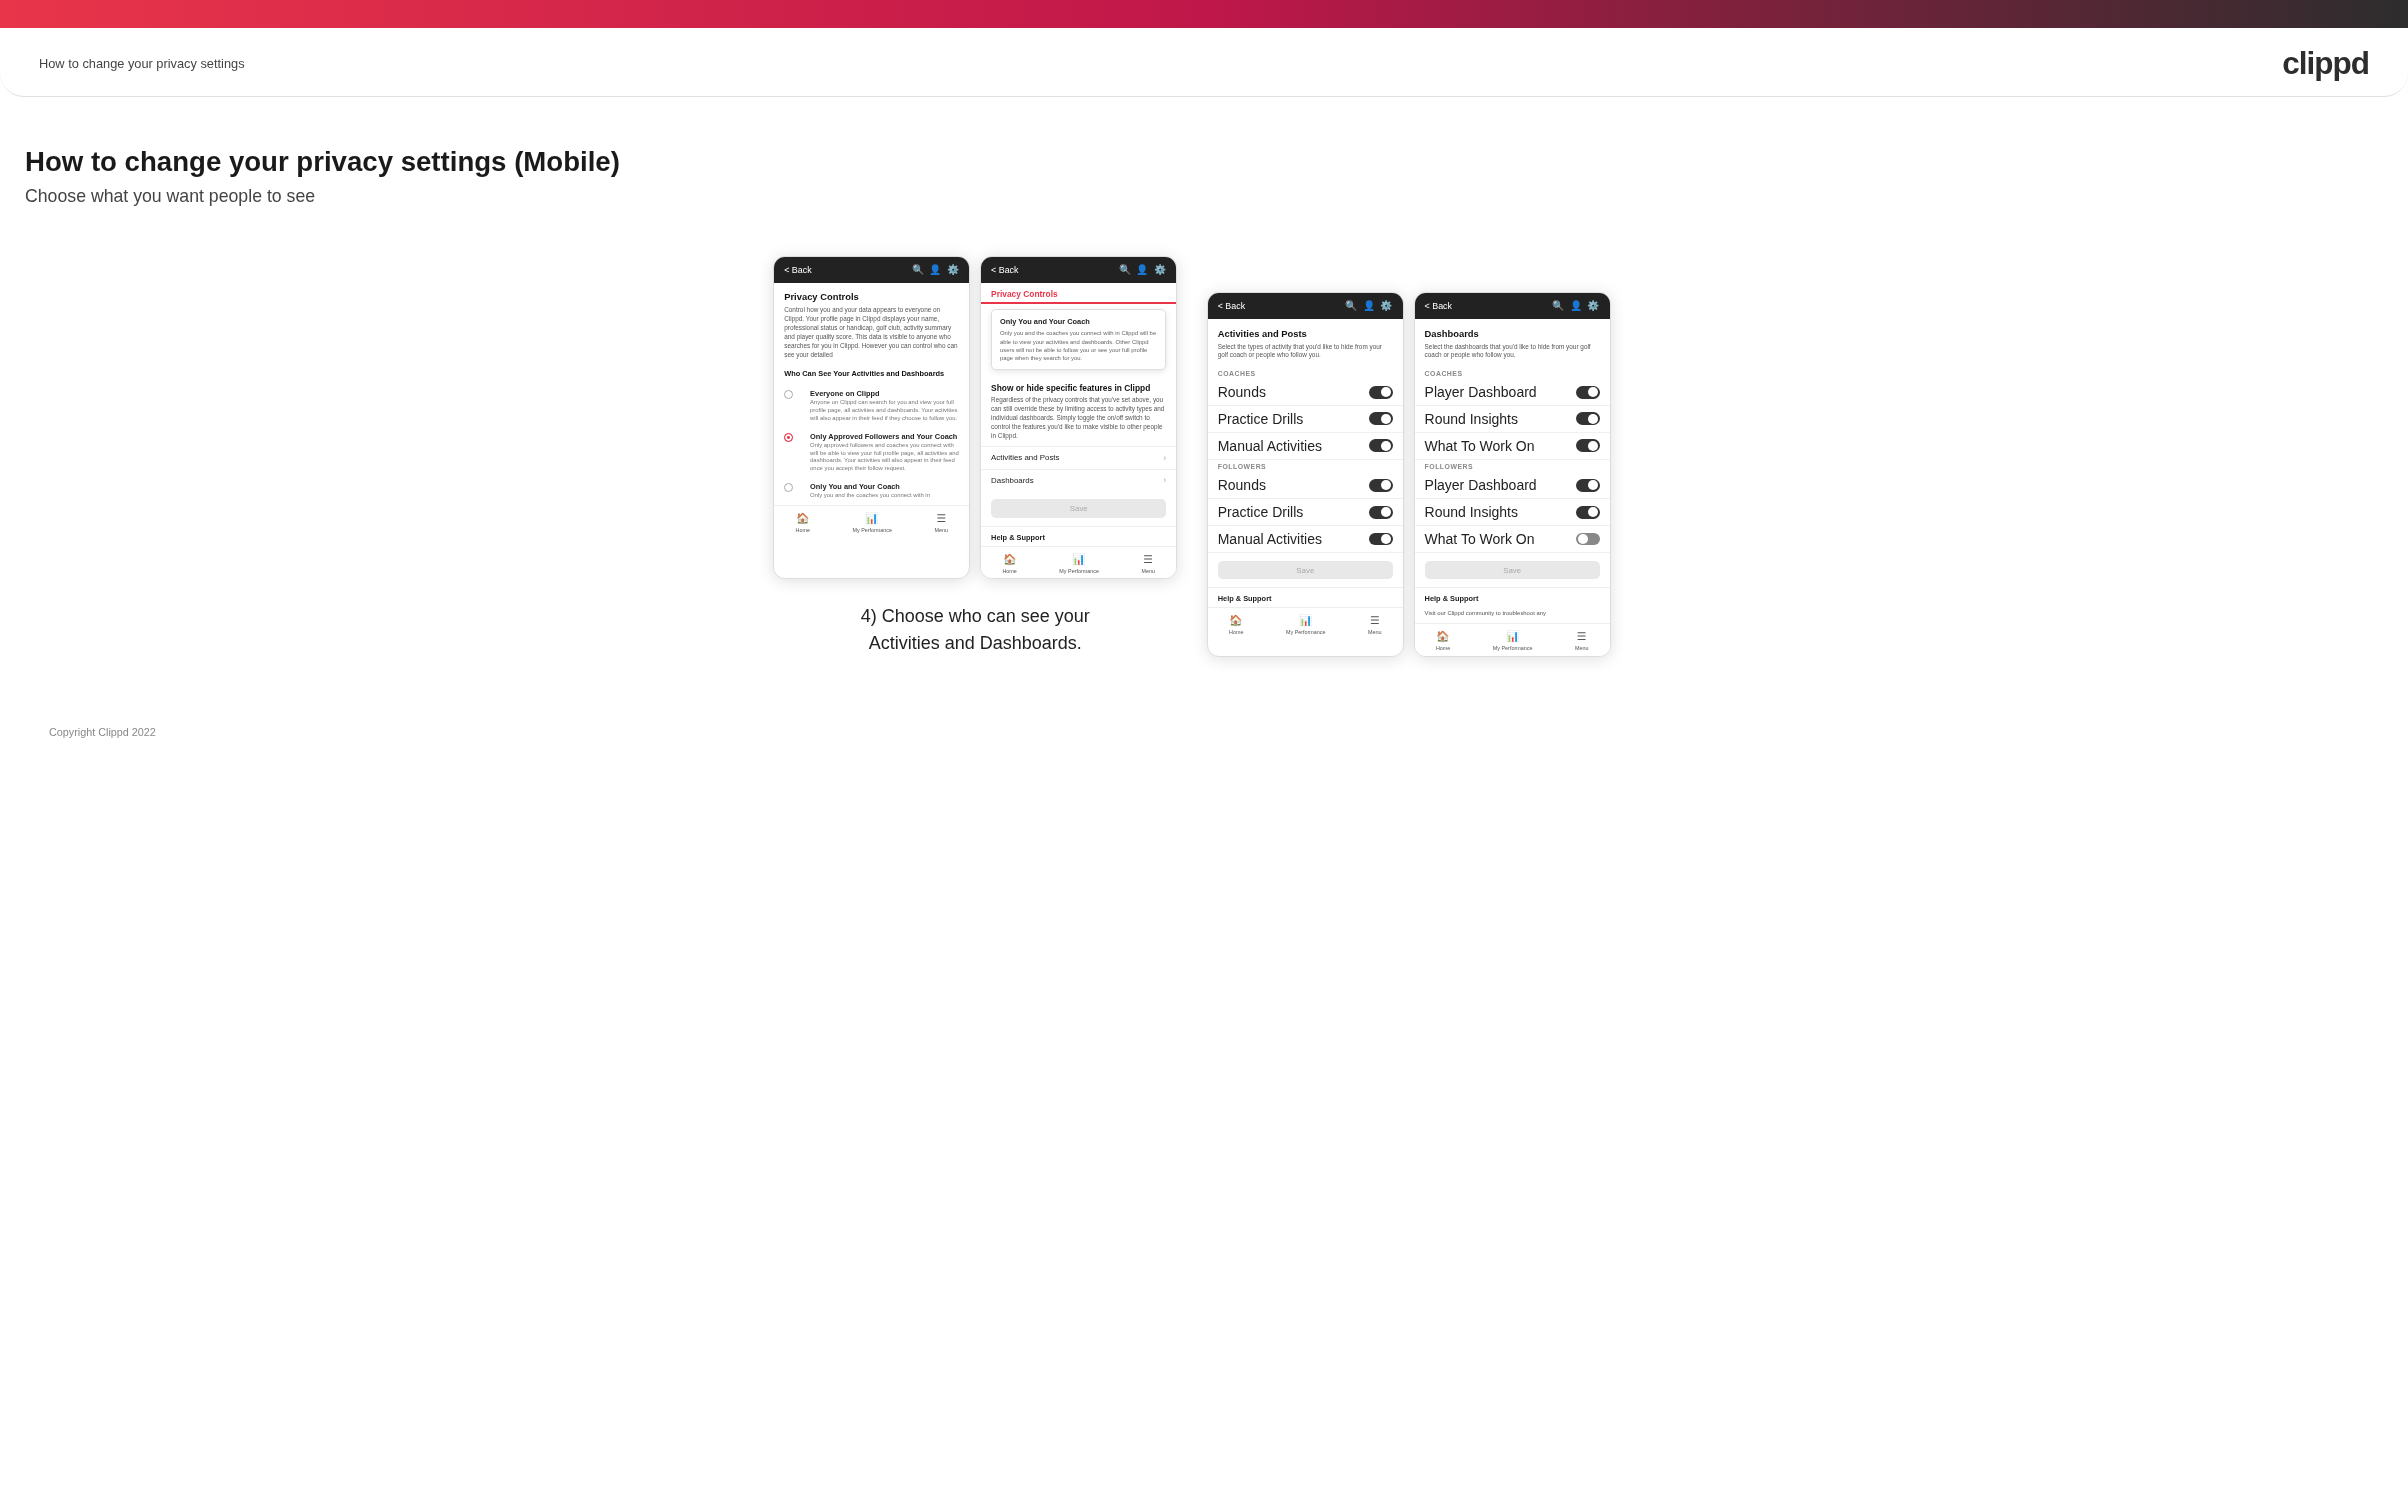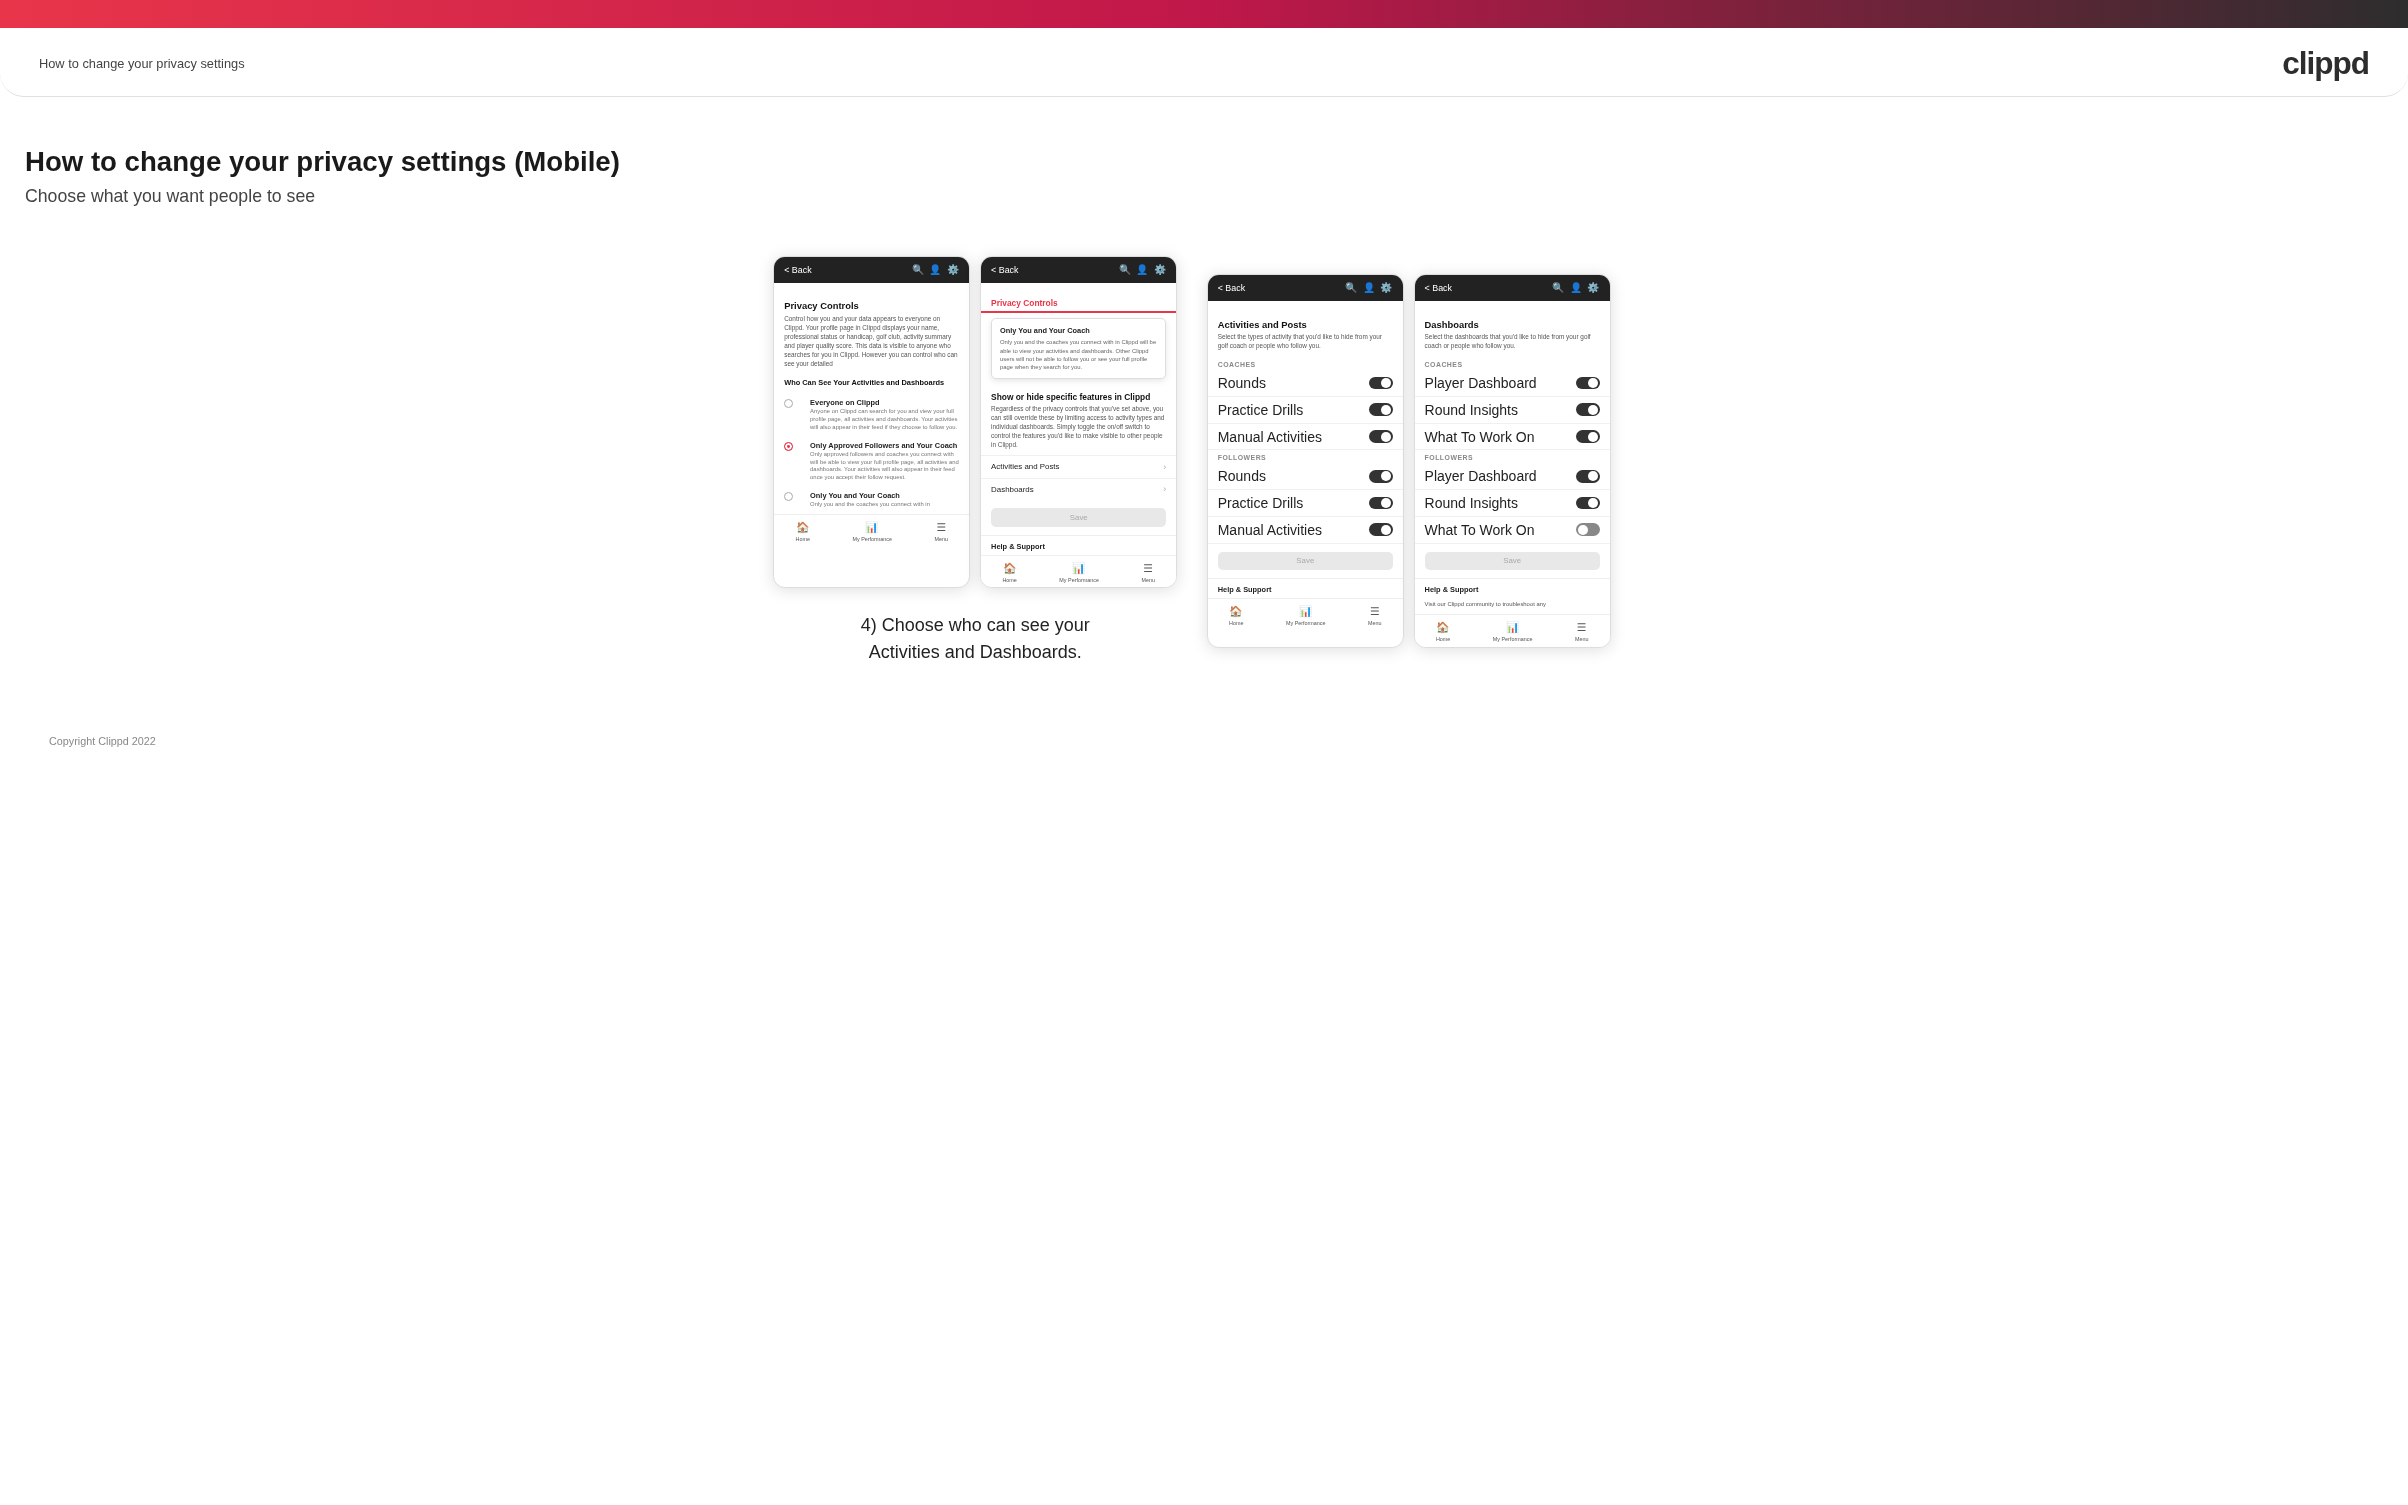--- a/index.html
+++ b/index.html
@@ -46,21 +46,21 @@
     .page-subtitle {
       font-size: 17.7px;
       color: #444;
       margin-bottom: 49px;
       font-weight: 400;
     }
 
     .screenshots-row {
       display: flex;
       gap: 29.6px;
-      align-items: center;
+      align-items: flex-end;
       justify-content: center;
     }
 
     .caption {
       font-size: 18px;
       color: #222;
       text-align: center;
       margin-top: 23.6px;
       line-height: 1.5;
       max-width: 276px;
@@ -108,21 +108,20 @@
       height: 11.8px;
       display: flex;
       align-items: center;
       justify-content: center;
       font-size: 9.9px;
     }
 
     .phone-body {
       padding: 0;
       background: #fff;
-      margin-top: 9px;
     }
 
     .phone-section-title {
       font-size: 9.4px;
       font-weight: 700;
       padding: 8.9px 9.9px 3.9px;
       color: #111;
     }
 
     .phone-desc {

